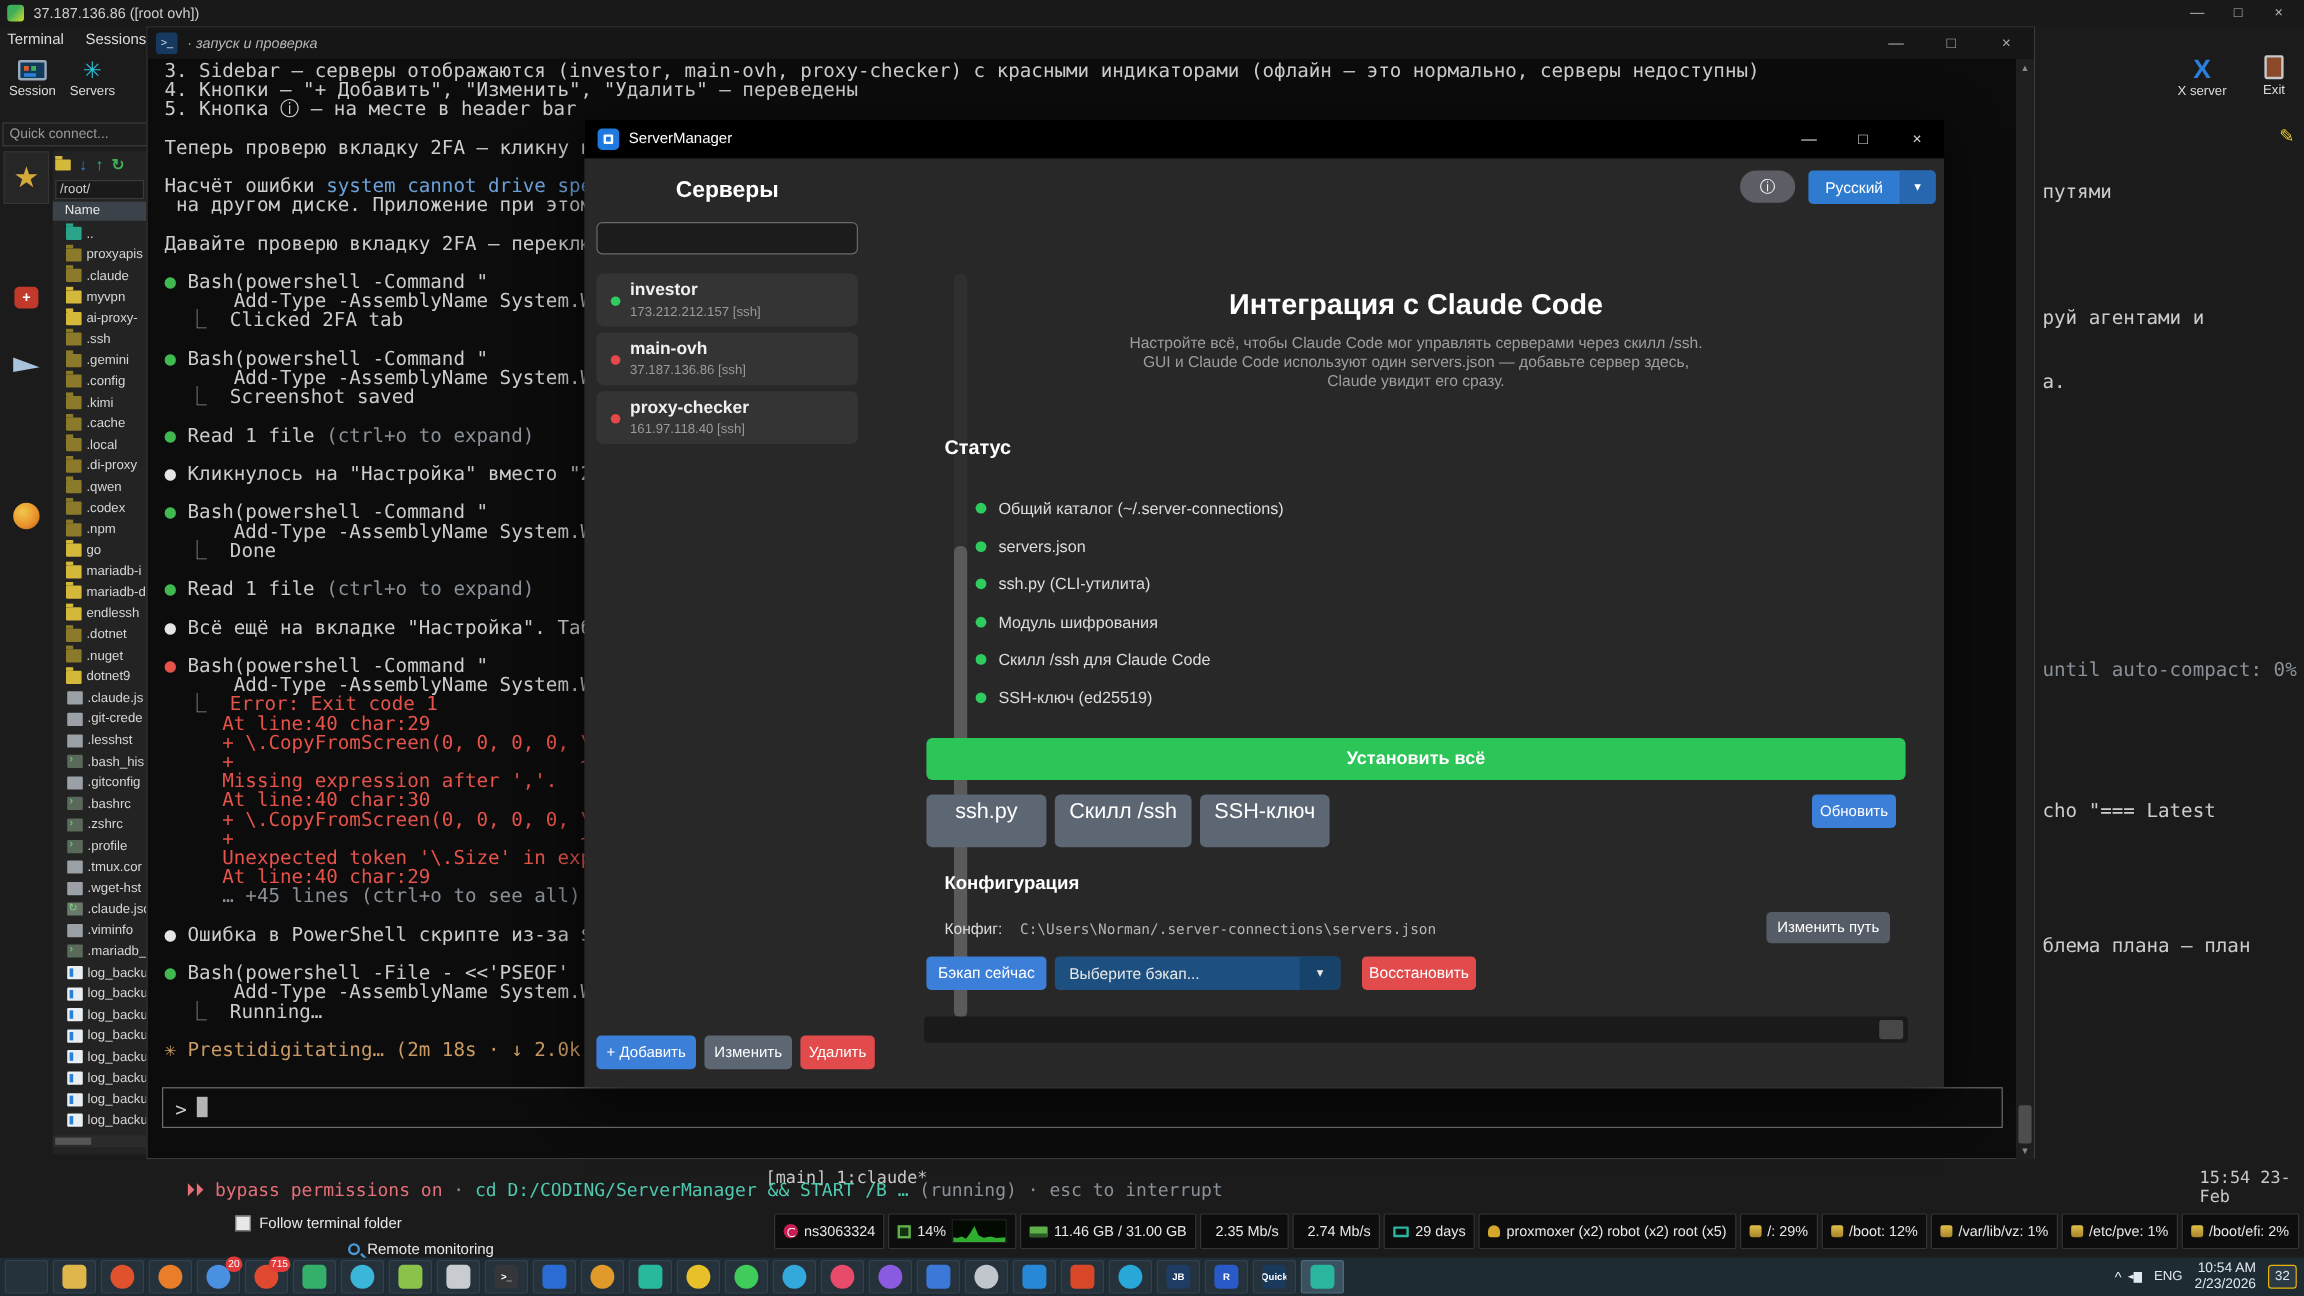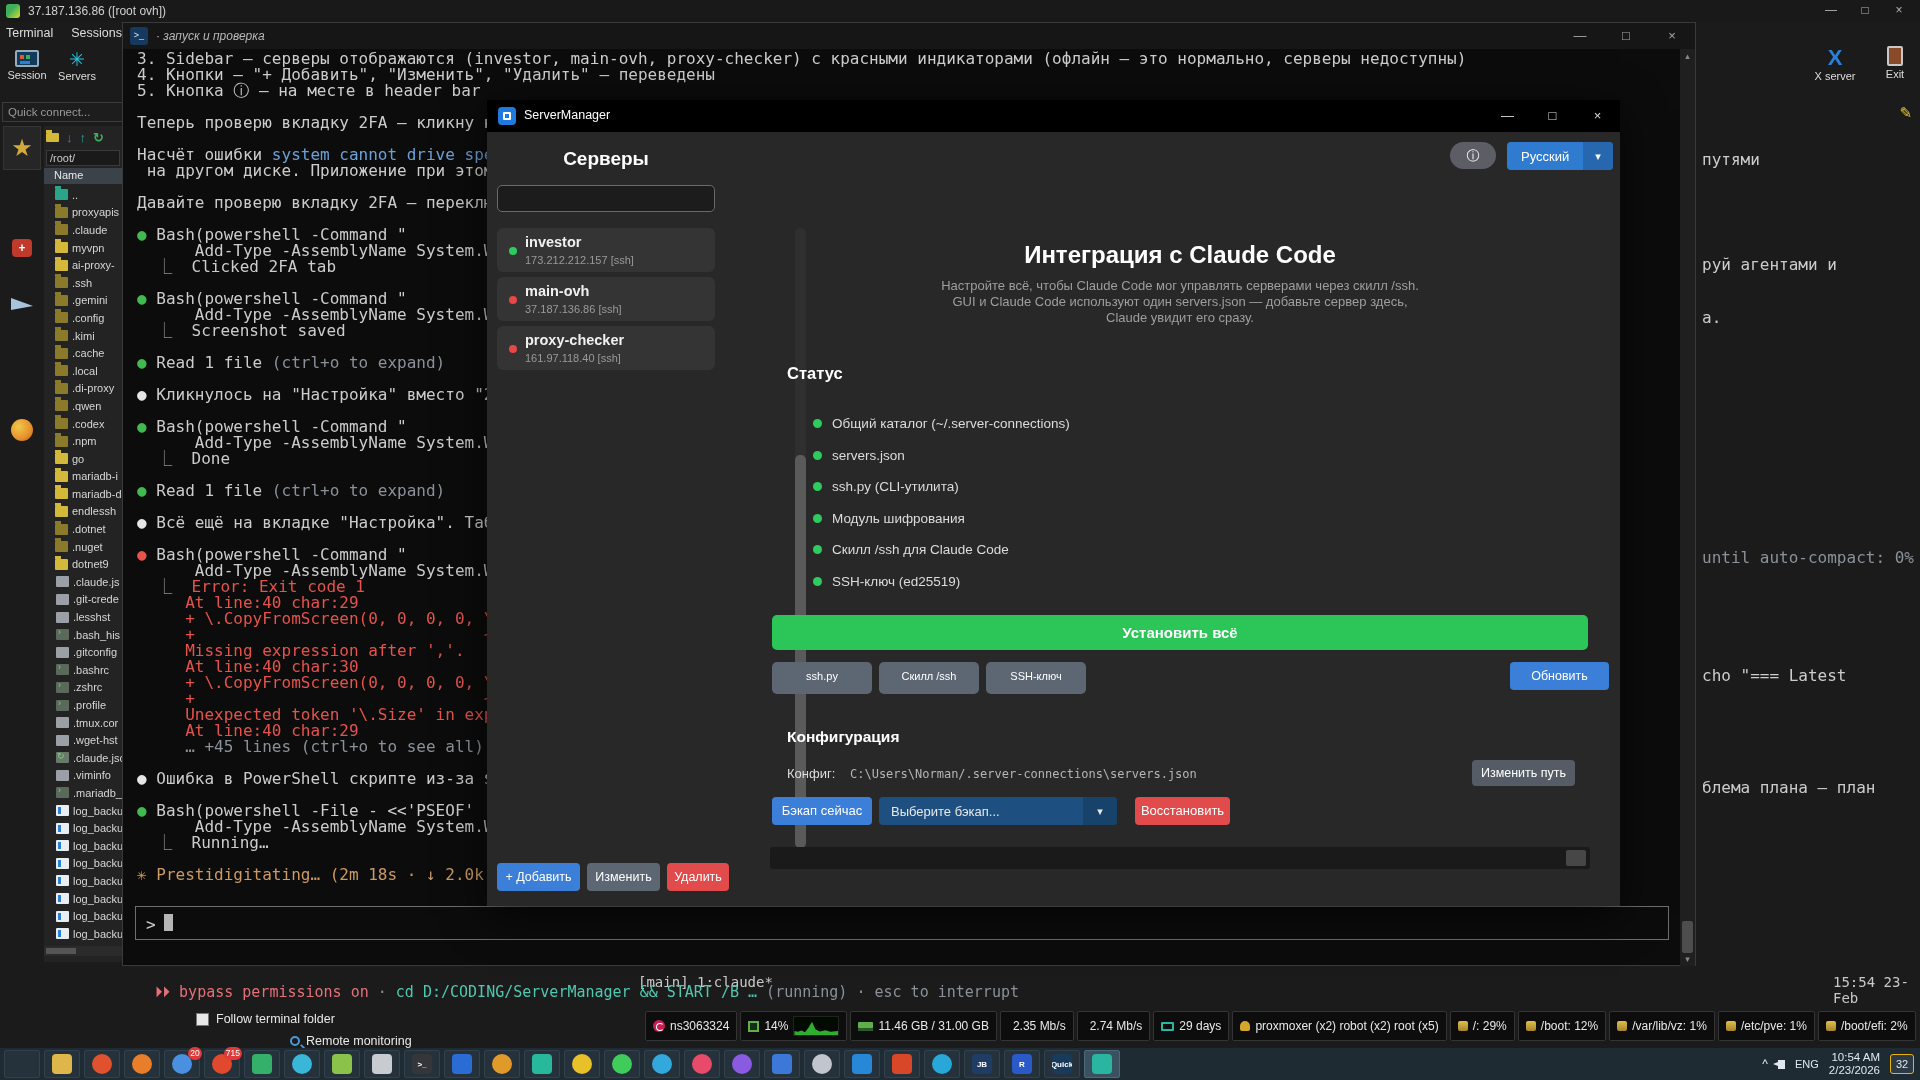--- a/index.html
+++ b/index.html
@@ -167,23 +167,23 @@
   .t-a { background:#2e7bd0; color:#fff; border-radius:3px; }
   #sm-heading { left:285px; top:141px; width:816px; text-align:center; color:#fff; font-size:24px; font-weight:bold; }
   #sm-sub { left:285px; top:178px; width:816px; text-align:center; color:#9e9e9e; font-size:13px; line-height:16px; }
   #sm-status-h { left:300px; top:264px; color:#fff; font-size:16.5px; font-weight:bold; }
   #sm-status { left:326px; top:316px; }
   .st-item { height:31.5px; display:flex; align-items:flex-start; gap:10px; color:#dcdcdc; font-size:13.5px; }
   .st-dot { width:9px; height:9px; border-radius:50%; background:#2ecc5e; margin-top:3px; }
   #sm-install { left:285px; top:515px; width:816px; height:35px; background:#2bc558; border-radius:5px;
                 color:#fff; font-size:15px; font-weight:bold; text-align:center; line-height:35px; }
   #sm-smallbtns { left:285px; top:562px; display:flex; gap:7px; }
-  .sm-gbtn { min-width:100px; height:32px; background:#5d6673; border-radius:5px; color:#fff; font-size:11px;
+  .sm-gbtn { min-width:100px; height:44px; background:#5d6673; border-radius:5px; color:#fff; font-size:18px;
              text-align:center; line-height:28px; padding:0 12px; }
-  #sm-refresh { left:1023px; top:562px; width:99px; height:28px; background:#3b7fd9; border-radius:4px;
+  #sm-refresh { left:1023px; top:562px; width:70px; height:28px; background:#3b7fd9; border-radius:4px;
                 color:#fff; font-size:12.5px; text-align:center; line-height:28px; }
   #sm-config-h { left:300px; top:628px; color:#fff; font-size:15.5px; font-weight:bold; }
   #sm-config-label { left:300px; top:666px; color:#ddd; font-size:13px; }
   #sm-config-path { left:363px; top:667px; color:#b5b5b5; font-size:12px; }
   #sm-changepath { left:985px; top:660px; width:103px; height:26px; background:#555c66; border-radius:4px;
                    color:#fff; font-size:12.5px; text-align:center; line-height:26px; }
   #sm-backup { left:285px; top:697px; width:100px; height:28px; background:#3b7fd9; border-radius:4px;
                color:#fff; font-size:13px; text-align:center; line-height:28px; }
   #sm-select { left:392px; top:697px; width:238px; height:28px; background:#1d5080; border-radius:4px;
                color:#e8e8e8; font-size:13px; display:flex; align-items:center; }

